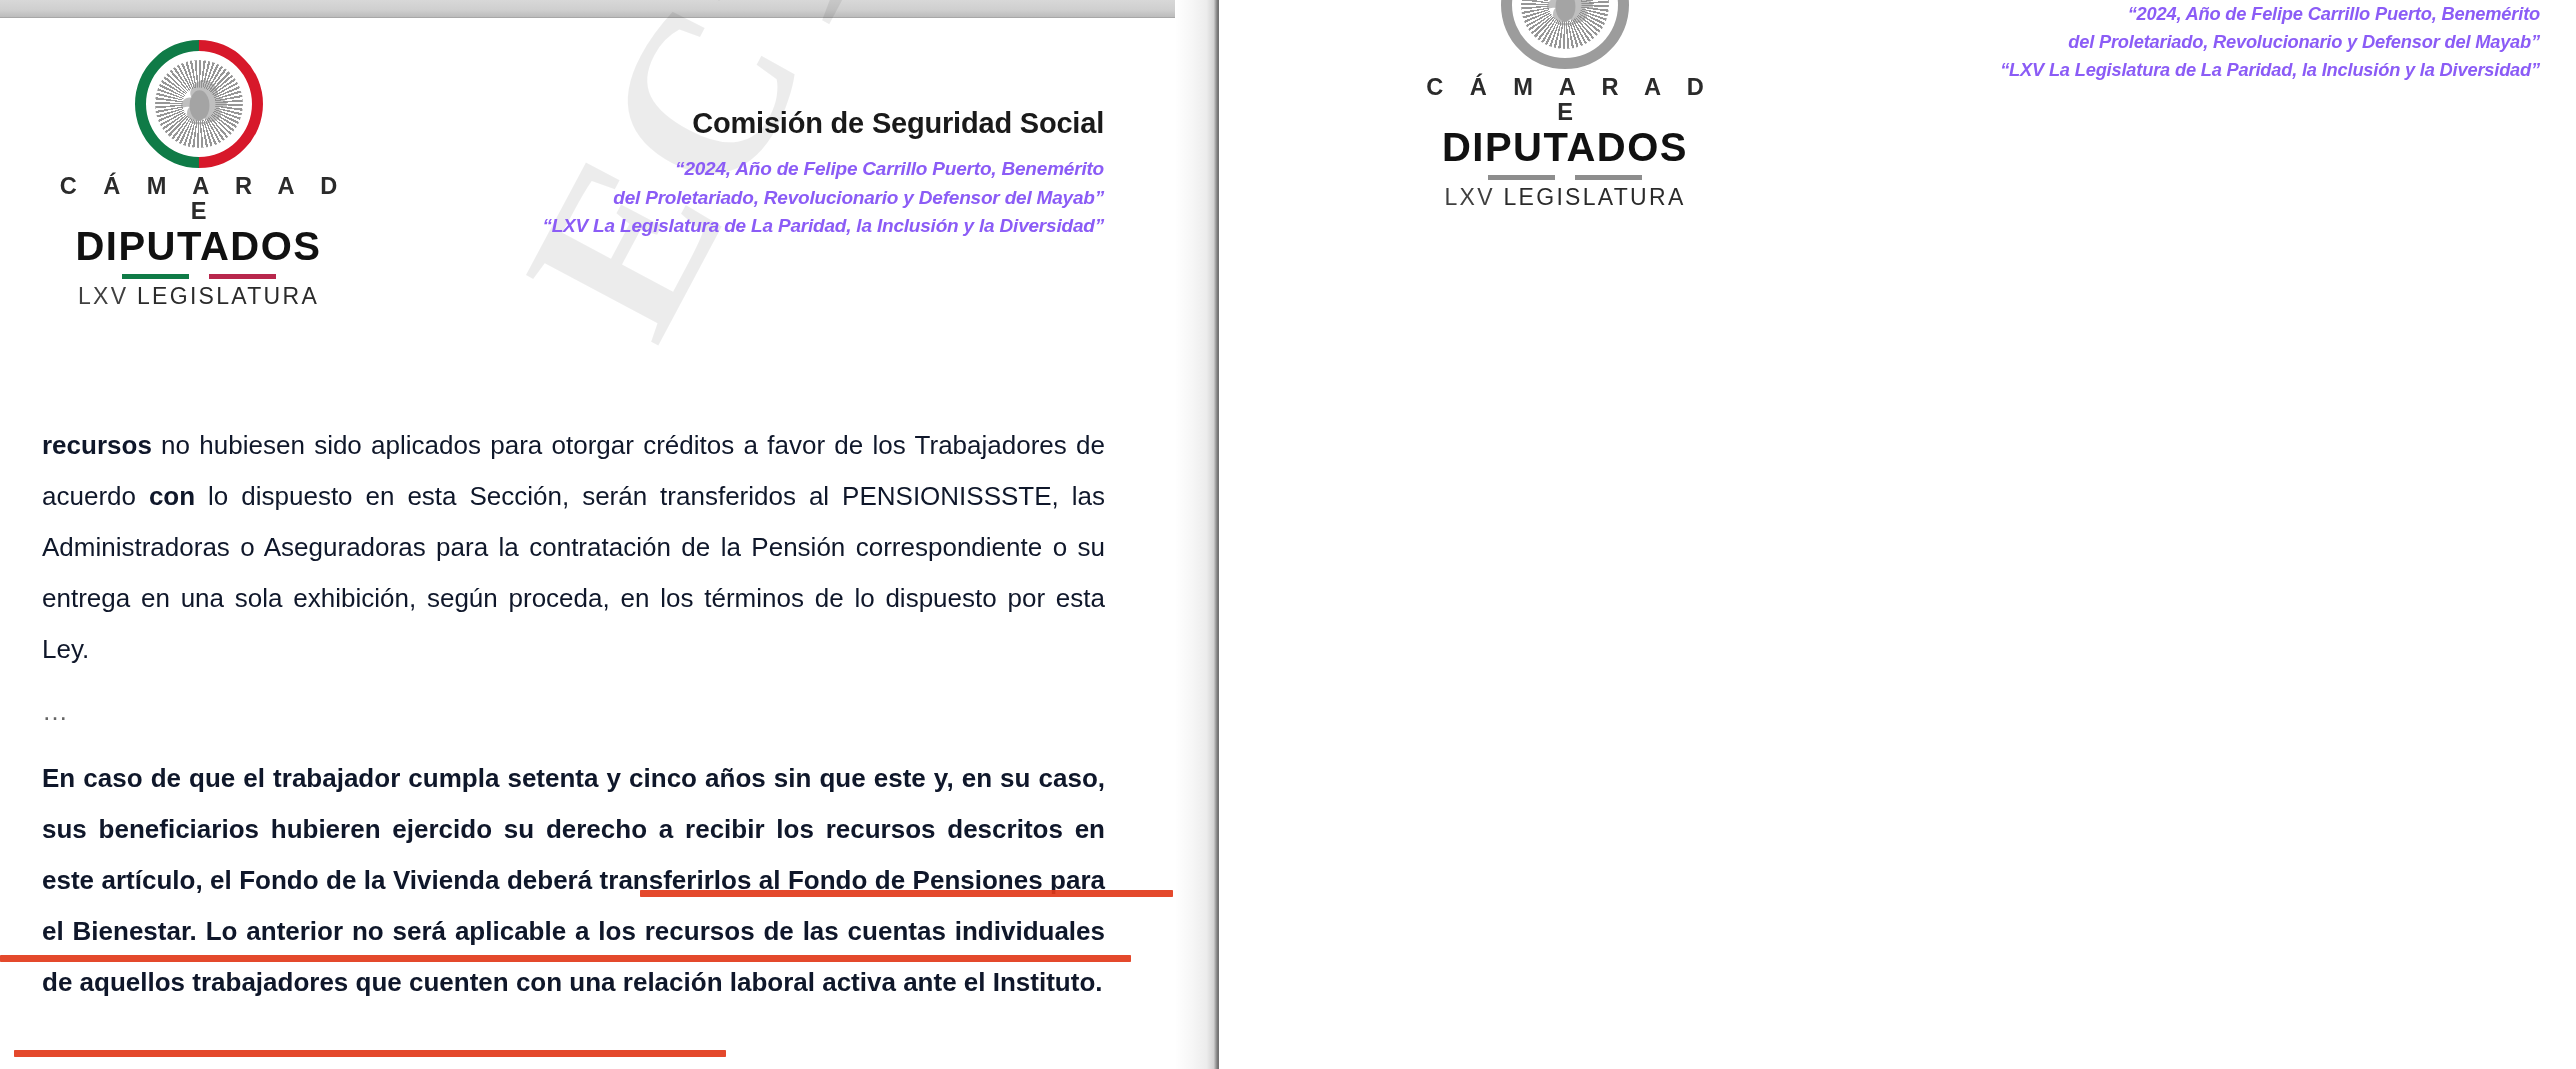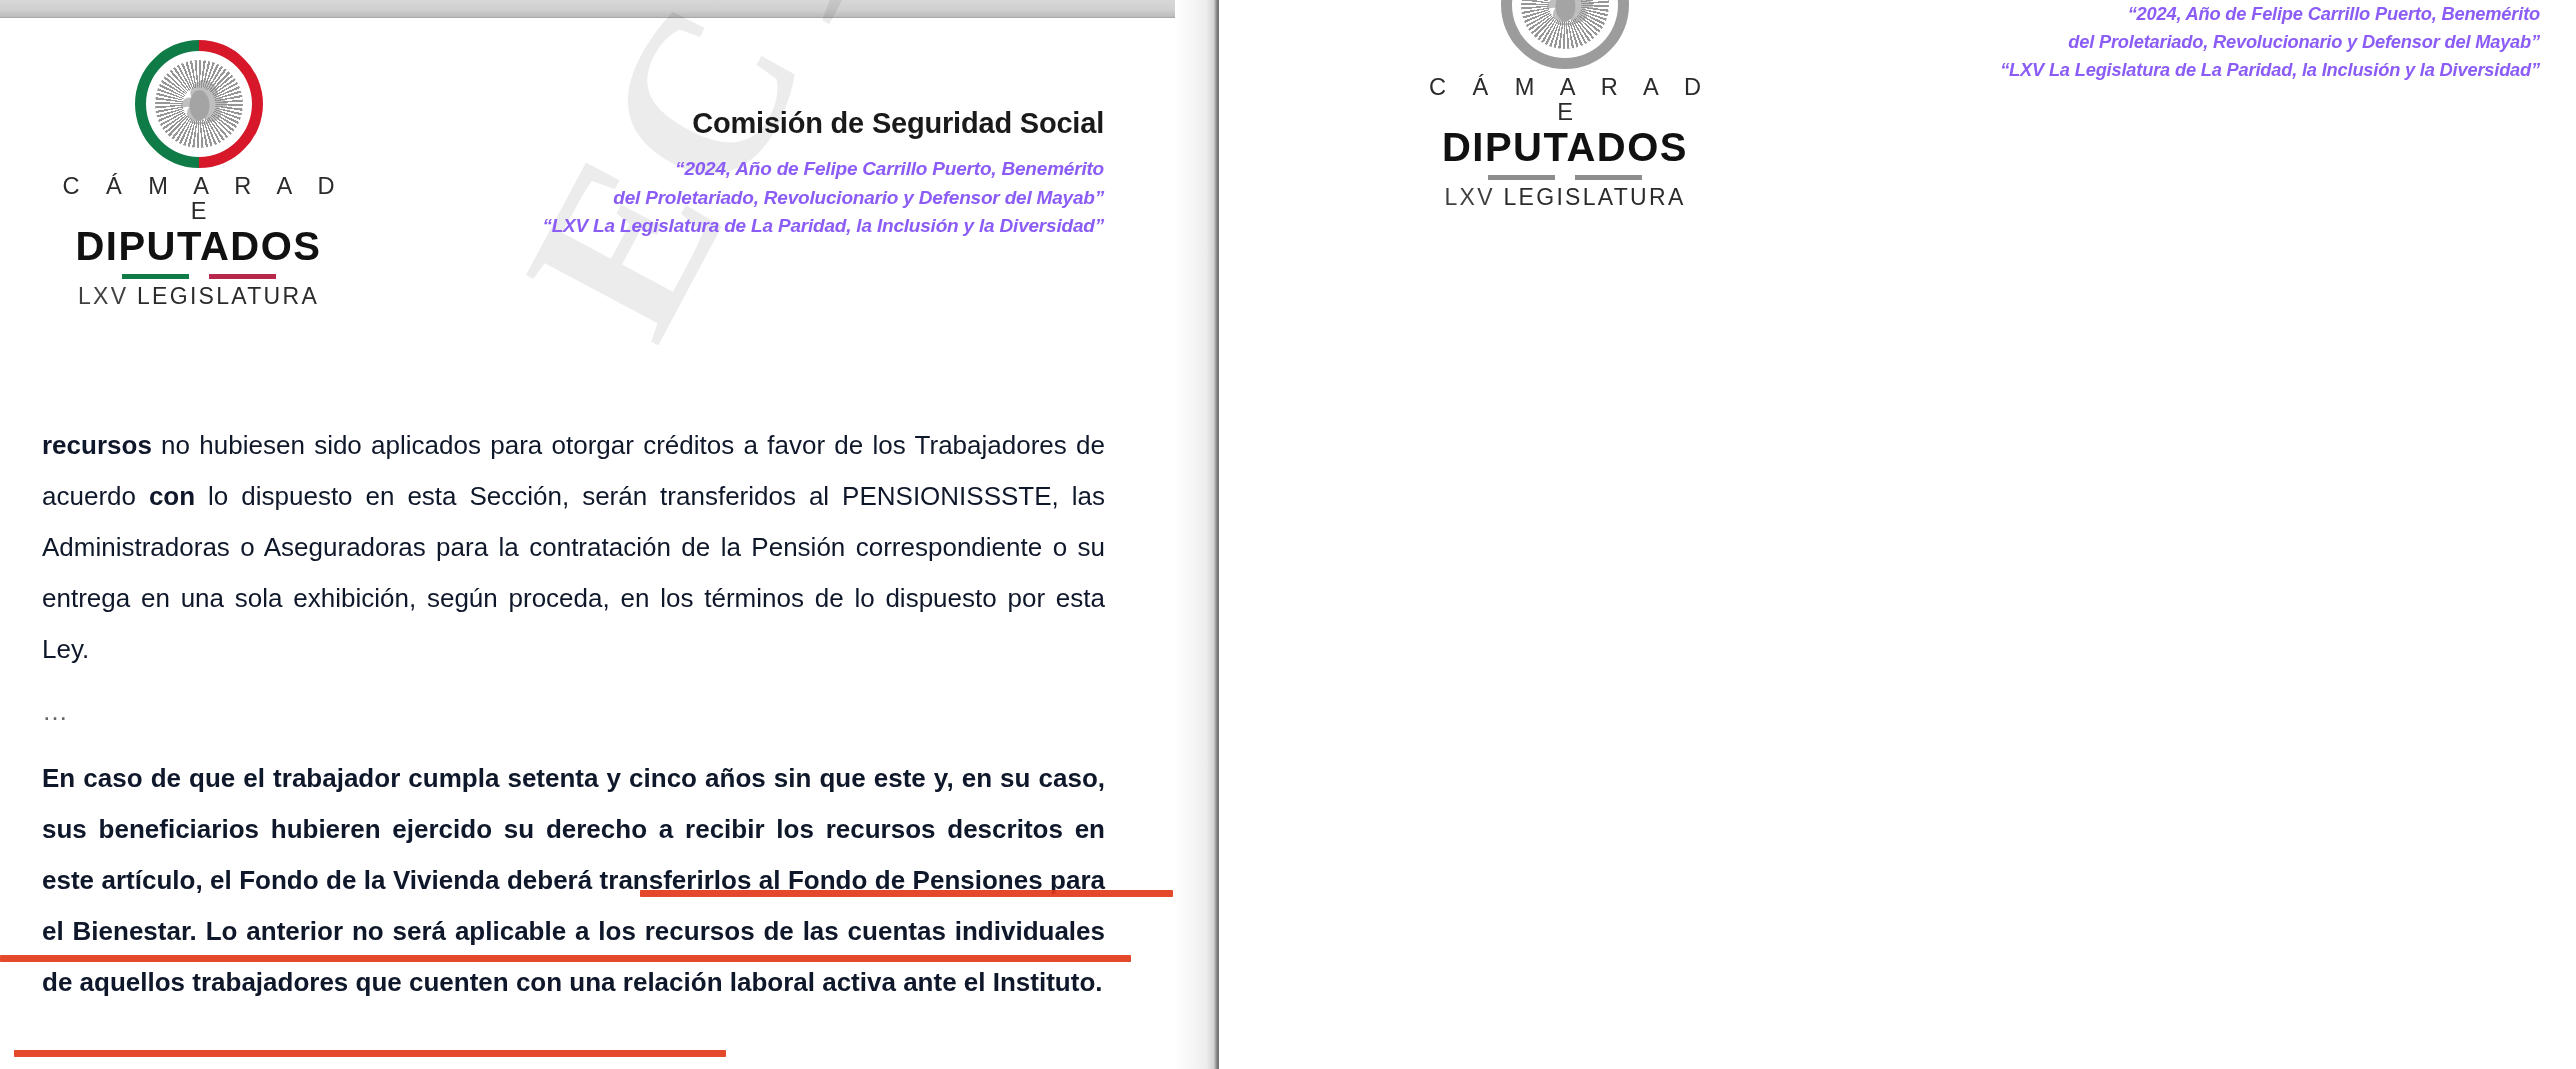--- a/index.html
+++ b/index.html
@@ -61,21 +61,21 @@
     background:
       radial-gradient(circle at 50% 50%, #ffffff 0 26%, rgba(255,255,255,0) 27%),
       repeating-conic-gradient(from 0deg, #8e8e8e 0 3deg, #ffffff 3deg 6deg);
     opacity: .92;
   }
   .emblem .seal-eagle {
     position: absolute; left: 37px; top: 35px; width: 55px; height: 58px;
   }
   .wordmark { text-align: center; margin-top: 6.1px; }
   .wm-camara {
-    font-size: 23.6px; font-weight: 400; letter-spacing: 10px;
+    font-size: 23.6px; font-weight: 700; letter-spacing: 10px;
     color: #2b2b2b; margin-left: 10px; line-height: 1.05;
   }
   .wm-diputados {
     font-size: 40px; font-weight: 700; letter-spacing: 1.5px;
     color: #111111; line-height: 1.0; margin-top: 2px;
   }
   .wm-rules { display: flex; justify-content: center; gap: 20px; margin: 8.4px 0 5.3px 0; }
   .wm-rules span { display: block; width: 67px; height: 5.3px; }
   .wm-rule-green { background: #0f7b47; }
   .wm-rule-red { background: #b8274c; }

